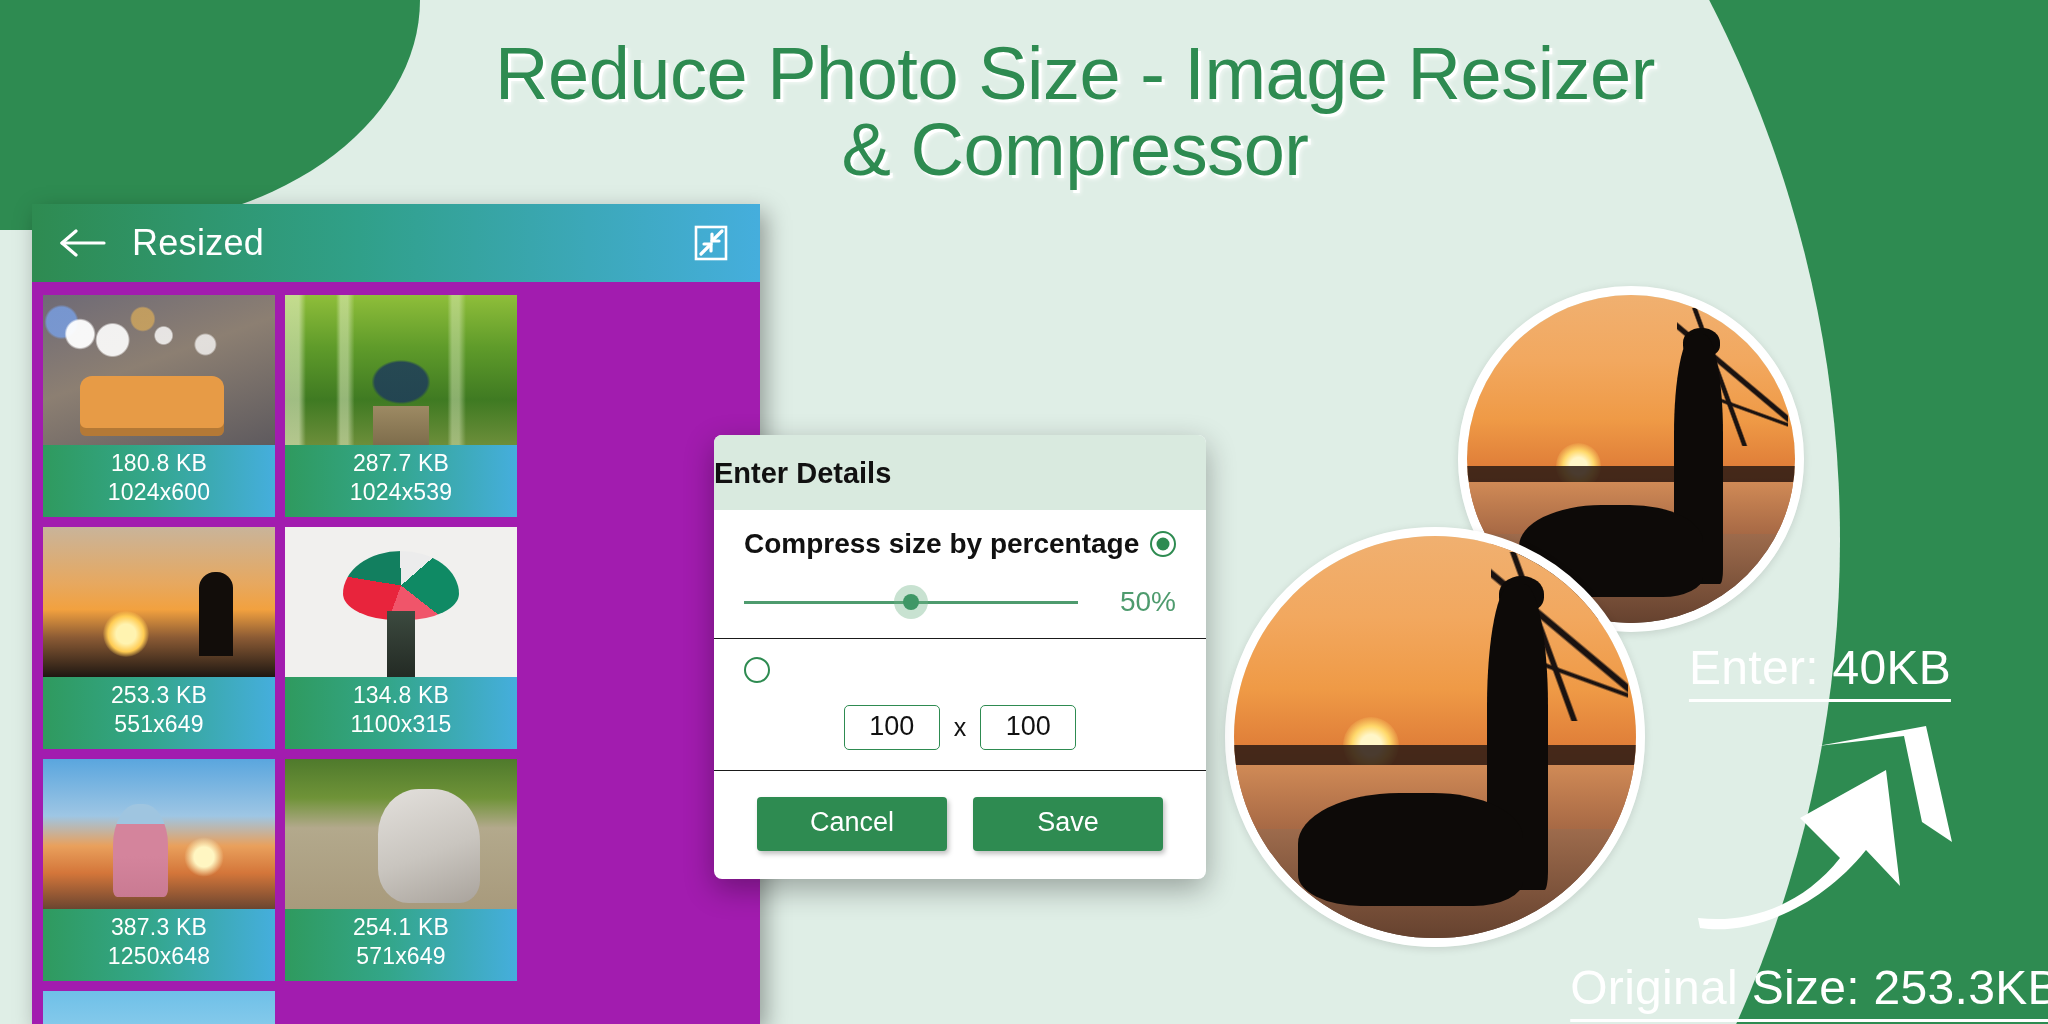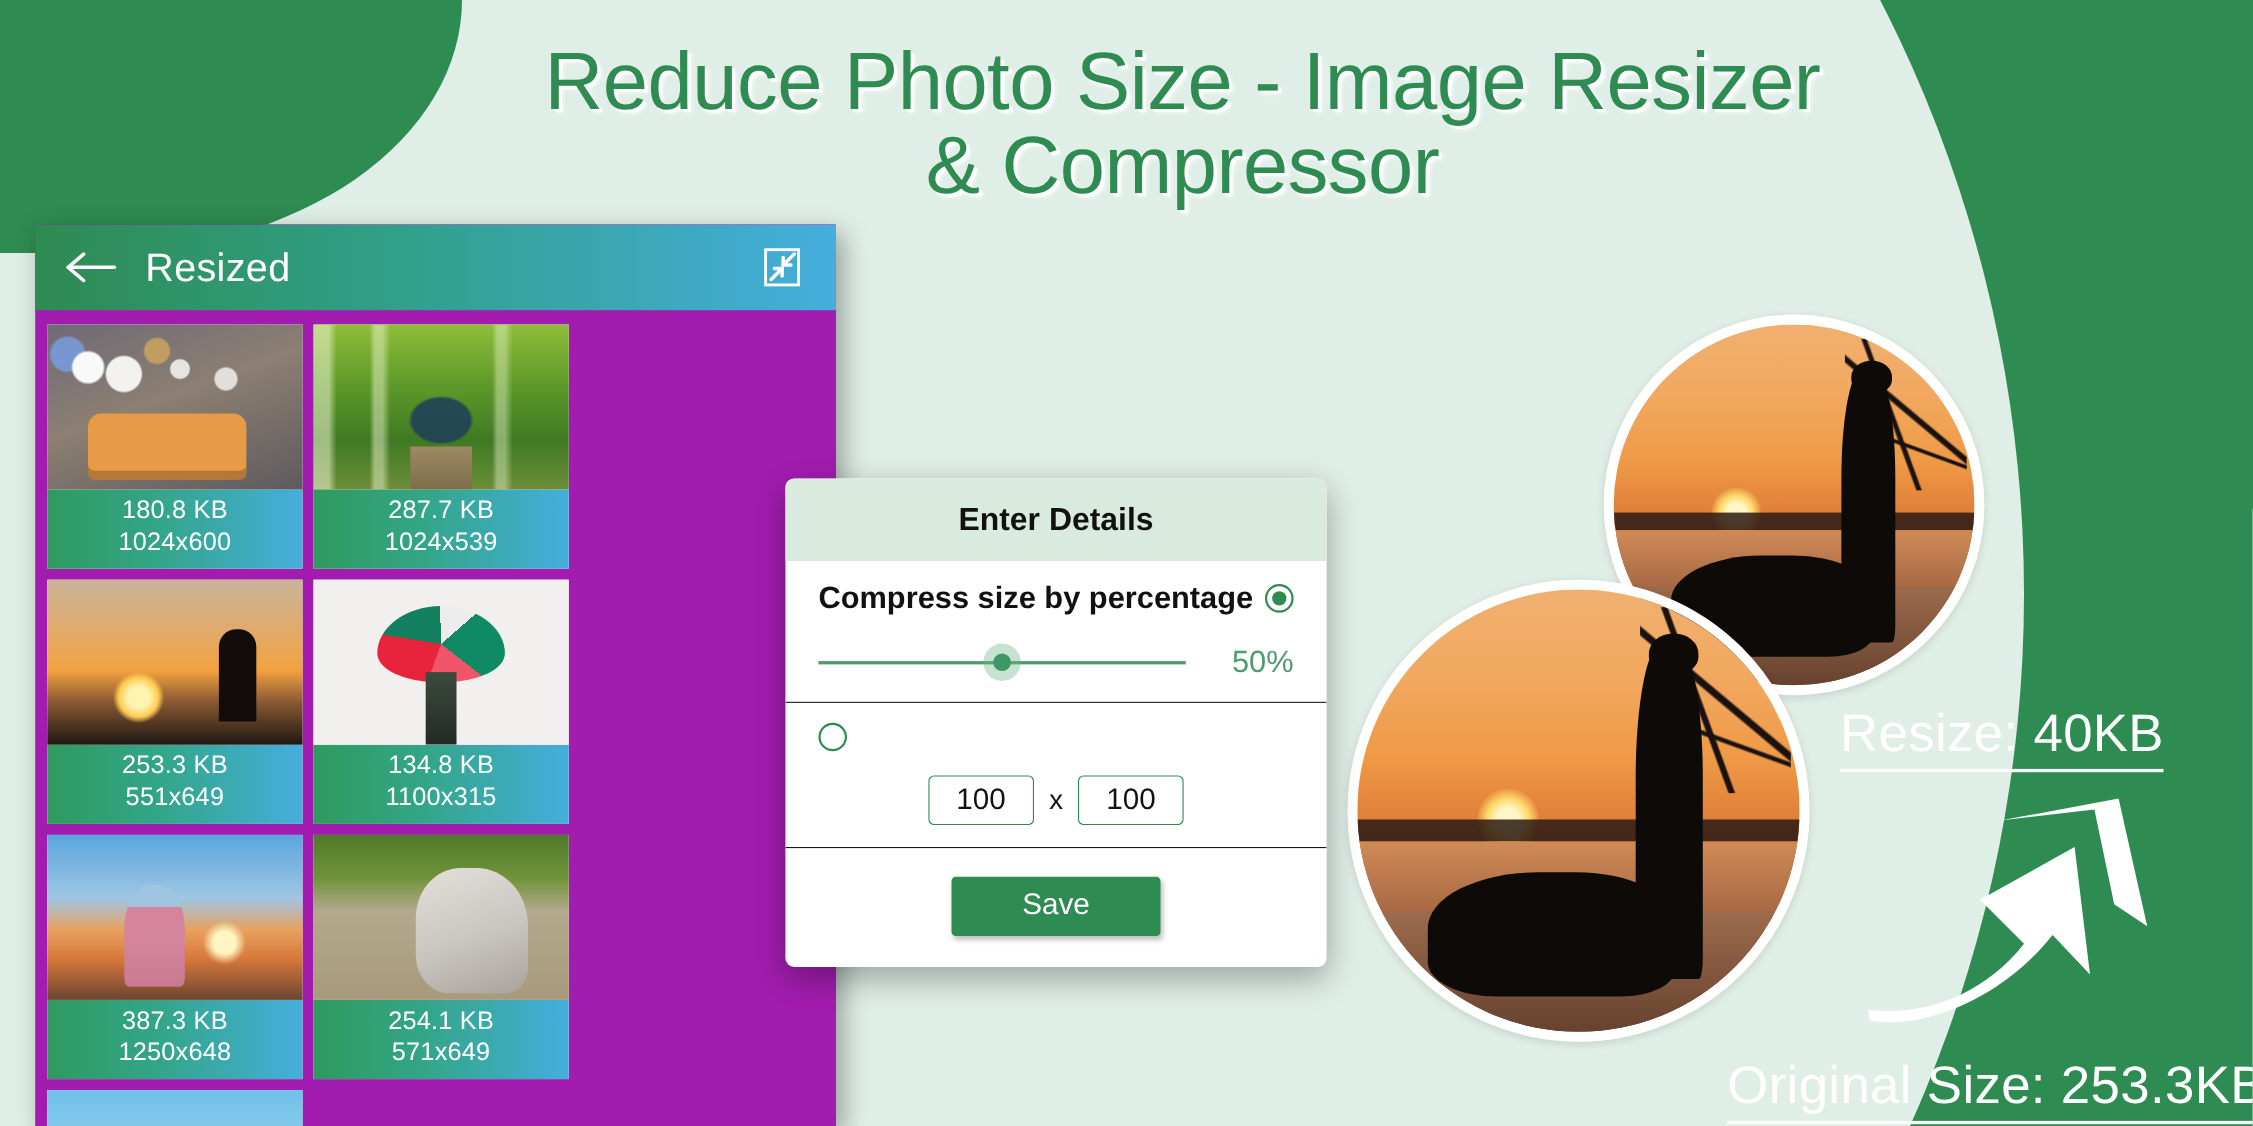--- a/index.html
+++ b/index.html
@@ -223,21 +223,20 @@
     left: 714px; top: 435px;
     width: 492px;
     background: #ffffff;
     border-radius: 8px;
     box-shadow: 0 10px 30px rgba(0,0,0,0.32);
     z-index: 20;
     overflow: hidden;
   }
   .dialog-header {
     background: #d9eadf;
-    text-align: center;
     padding: 22px 0 20px 0;
     font-size: 29px;
     font-weight: bold;
     color: #111;
   }
   .dlg-row {
     padding: 18px 30px 20px 30px;
     border-bottom: 1px solid #1a1a1a;
   }
   .row-top {
@@ -542,20 +541,21 @@
         <div class="radio"></div>
       </div>
       <div class="px-row">
         <input class="px-input" type="text" value="100" style="">
         <span class="px-x">x</span>
         <input class="px-input" type="text" value="100" style="">
       </div>
     </div>
 
     <div class="btn-row">
+      <button class="btn">Cancel</button>
       <button class="btn">Save</button>
     </div>
   </div>
 
   <div class="circ circ-top">
     <div class="dogwalk">
       <div class="branch"></div>
       <div class="sun"></div>
       <div class="horizon"></div>
       <div class="water"></div>
@@ -580,16 +580,16 @@
   </div>
 
   <div class="arrow-up">
     <svg width="320" height="240" viewBox="0 0 320 240" aria-hidden="true">
       <path d="M10 228 C60 236 130 208 176 150 L210 186 L196 70 L110 118 L150 158
                C112 206 58 224 8 218 Z" fill="#ffffff"></path>
       <path d="M128 46 L236 26 L262 142 L232 122 L214 36 Z" fill="#ffffff"></path>
     </svg>
   </div>
 
-  <div class="side-label lbl-resize">Resize: 40KB</div>
+  <div class="side-label lbl-resize">Enter: 40KB</div>
   <div class="side-label lbl-original">Original Size: 253.3KB</div>
 
 </div>
 
 </body></html>

